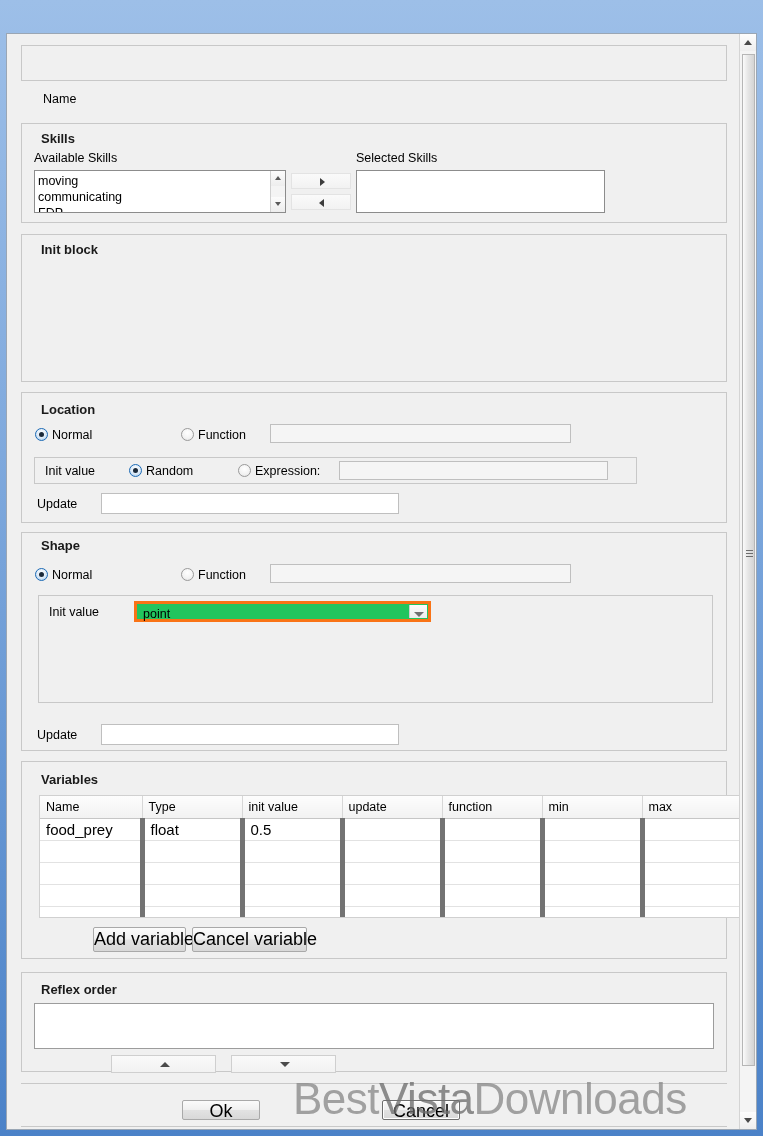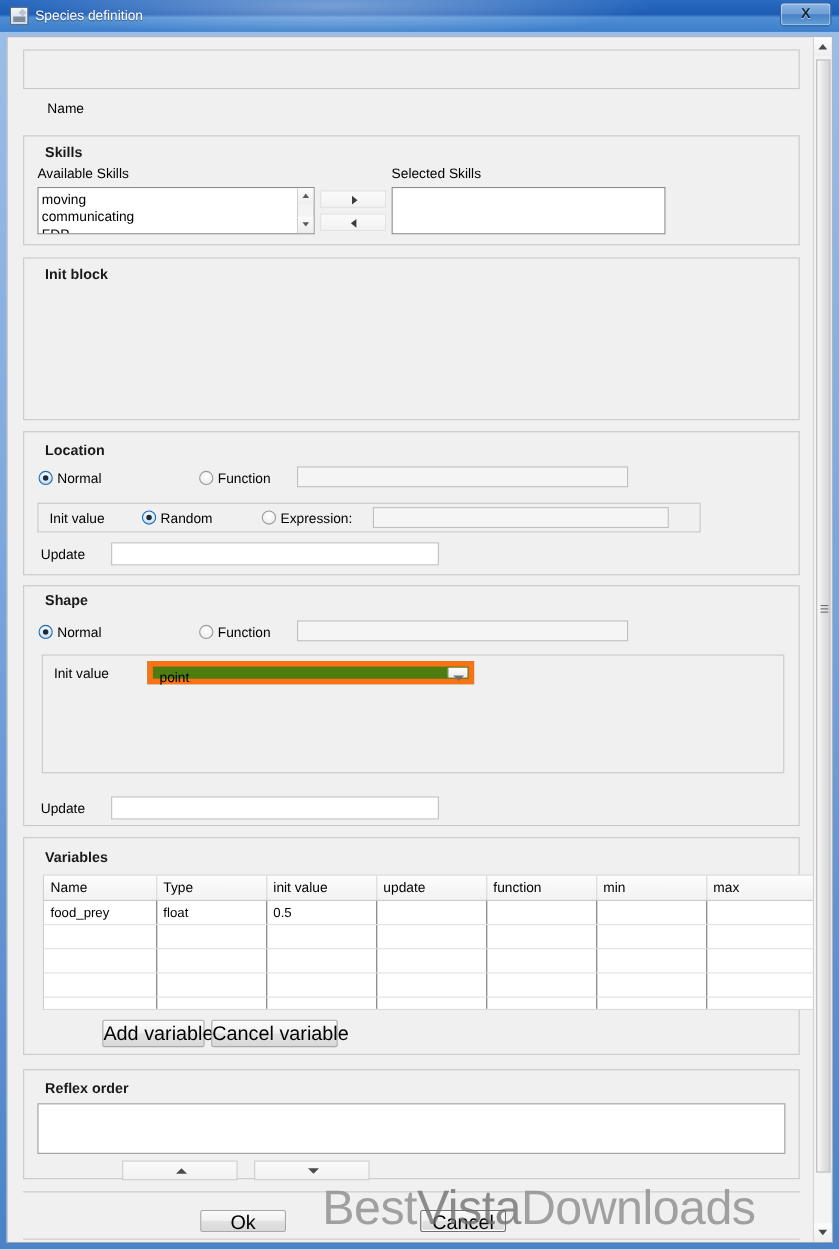--- a/index.html
+++ b/index.html
@@ -327,22 +327,22 @@
     color: #000;
     white-space: pre;
     overflow: hidden;
     resize: none;
     outline: none;
   }
 
   
   .combo {
     position: absolute;
-    background: #4d7c0f;
-    border: 5px solid #f97316;
+    background: #22c55e;
+    border: 3px solid #f97316;
     box-sizing: border-box;
     cursor: pointer;
   }
   .combo .ctext {
     position: absolute;
     left: 6px; top: 3px;
     font-size: 12.5px;
     color: #000;
     white-space: nowrap;
   }
@@ -382,23 +382,23 @@
     border-bottom: 1px solid #c6c6c6;
     font-size: 12.5px;
     font-weight: normal;
     text-align: left;
     padding: 3px 0 3px 6px;
     height: 16px;
     color: #000;
     white-space: nowrap;
   }
   .table td {
-    border-right: 1px solid #737373;
+    border-right: 5px solid #737373;
     border-bottom: 1px solid #e2e2e2;
-    font-size: 12px;
+    font-size: 15px;
     padding: 2px 0 2px 6px;
     height: 17px;
     color: #000;
     background: #ffffff;
     white-space: nowrap;
     overflow: hidden;
   }
 
   
   .watermark {
@@ -418,31 +418,20 @@
     position: absolute;
     background: #c8c8c8;
     height: 1px;
   }
 </style>
 </head>
 <body>
 
 <div class="window">
 
-  <div class="titlebar">
-    <div class="titlebar-glow"></div>
-    <div class="title-icon">
-      <i class="a"></i>
-        <i class="b"></i>
-    </div>
-    <div class="title-text">Species definition</div>
-    <div class="close-btn">
-      <span>X</span>
-    </div>
-  </div>
 
   <div class="client">
     <div class="content">
 
       <div class="panel" style="left:14px; top:11px; width:706px; height:36px;">
       </div>
       <div class="lbl" style="left:36px; top:58px;">Name</div>
 
       <div class="panel" style="left:14px; top:89px; width:706px; height:100px;">
       </div>

